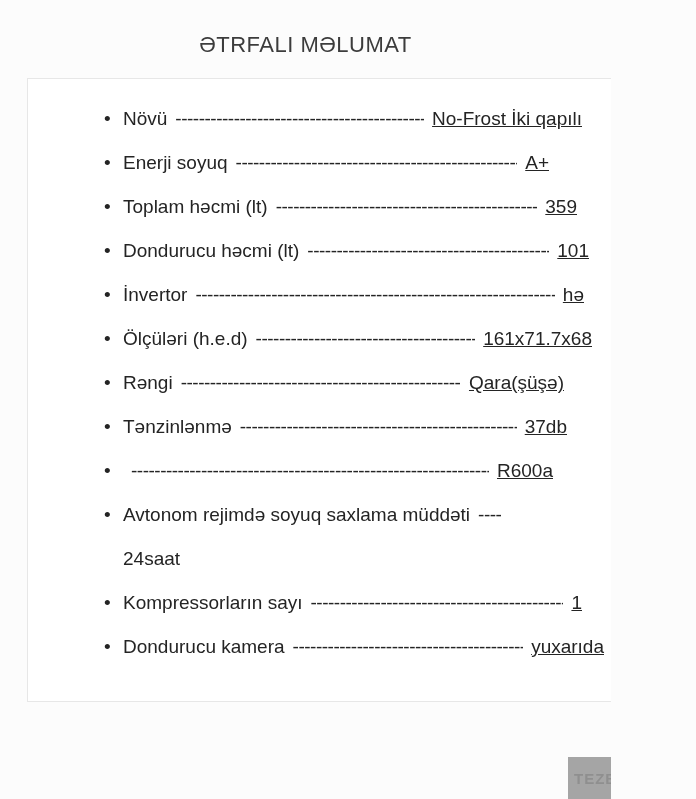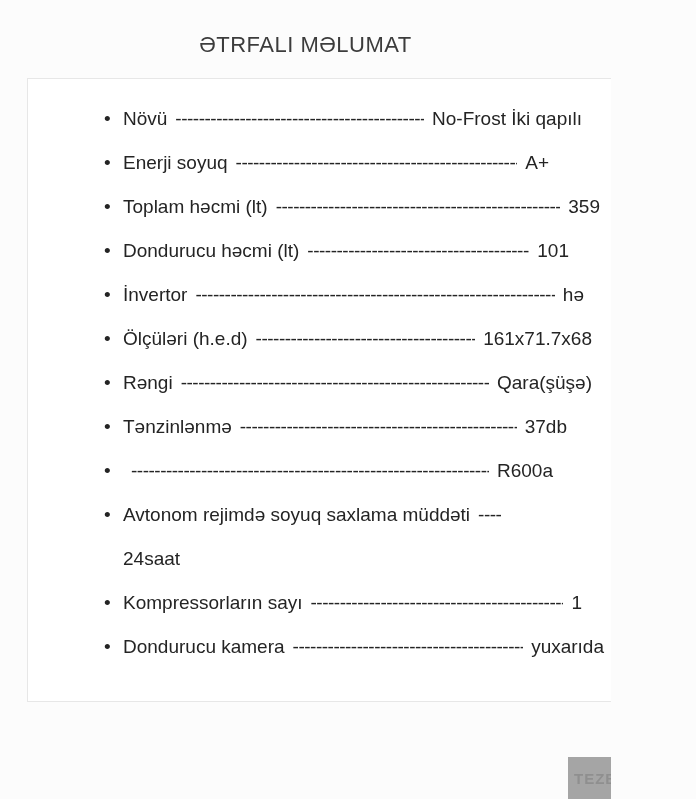--- a/index.html
+++ b/index.html
@@ -53,21 +53,21 @@
     color: #242424;
   }
   .label { flex: none; text-align: right; }
   .dashline {
     flex: 1 1 auto;
     overflow: hidden;
     margin: 0 8px;
     letter-spacing: -0.5px;
     min-width: 0;
   }
-  .value { flex: none; }
+  .value { flex: none; text-decoration: underline; }
   
   .row-wrap { align-items: flex-start; }
   .wrapbody { flex: 1; white-space: normal; }
   .short-dashes { margin-left: 8px; letter-spacing: -0.5px; }
   .value-block { display: block; }
   .watermark {
     position: absolute;
     left: 568px;
     top: 757px;
     width: 128px;
@@ -102,49 +102,49 @@
       <span class="bullet">•</span>
       <span class="label">Enerji soyuq</span>
       <span class="dashline">------------------------------------------------------------------------------------------------------------------------------------------------------</span>
       <span class="value" style="margin-right:83px">A+</span>
     </div>
 
     <div class="row">
       <span class="bullet">•</span>
       <span class="label">Toplam həcmi (lt)</span>
       <span class="dashline">------------------------------------------------------------------------------------------------------------------------------------------------------</span>
-      <span class="value" style="margin-right:32px">359</span>
+      <span class="value" style="margin-right:55px">359</span>
     </div>
 
     <div class="row">
       <span class="bullet">•</span>
       <span class="label">Dondurucu həcmi (lt)</span>
       <span class="dashline">------------------------------------------------------------------------------------------------------------------------------------------------------</span>
-      <span class="value" style="margin-right:63px">101</span>
+      <span class="value" style="margin-right:43px">101</span>
     </div>
 
     <div class="row">
       <span class="bullet">•</span>
       <span class="label">İnvertor</span>
       <span class="dashline">------------------------------------------------------------------------------------------------------------------------------------------------------</span>
       <span class="value" style="margin-right:48px">hə</span>
     </div>
 
     <div class="row">
       <span class="bullet">•</span>
       <span class="label">Ölçüləri (h.e.d)</span>
       <span class="dashline">------------------------------------------------------------------------------------------------------------------------------------------------------</span>
       <span class="value" style="margin-right:40px">161x71.7x68</span>
     </div>
 
     <div class="row">
       <span class="bullet">•</span>
       <span class="label">Rəngi</span>
       <span class="dashline">------------------------------------------------------------------------------------------------------------------------------------------------------</span>
-      <span class="value" style="margin-right:40px">Qara(şüşə)</span>
+      <span class="value" style="margin-right:68px">Qara(şüşə)</span>
     </div>
 
     <div class="row">
       <span class="bullet">•</span>
       <span class="label">Tənzinlənmə</span>
       <span class="dashline">------------------------------------------------------------------------------------------------------------------------------------------------------</span>
       <span class="value" style="margin-right:65px">37db</span>
     </div>
 
     <div class="row">

